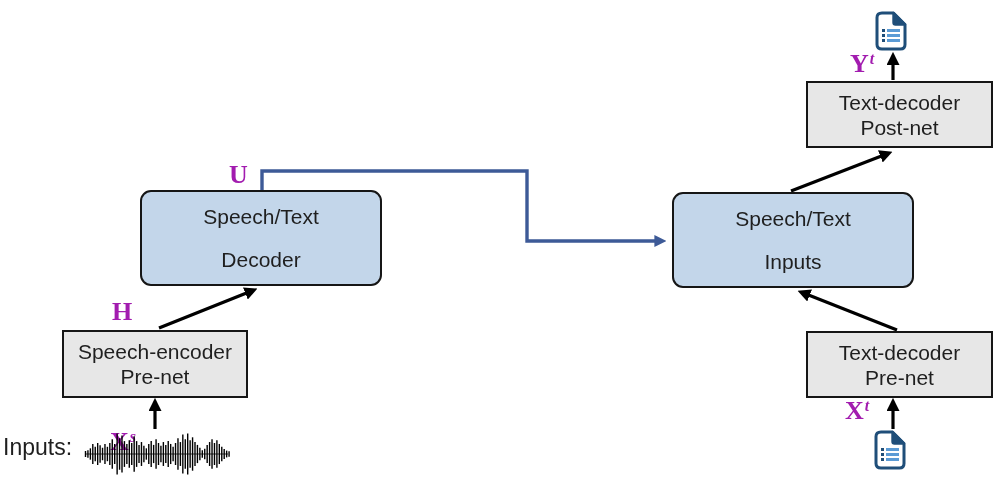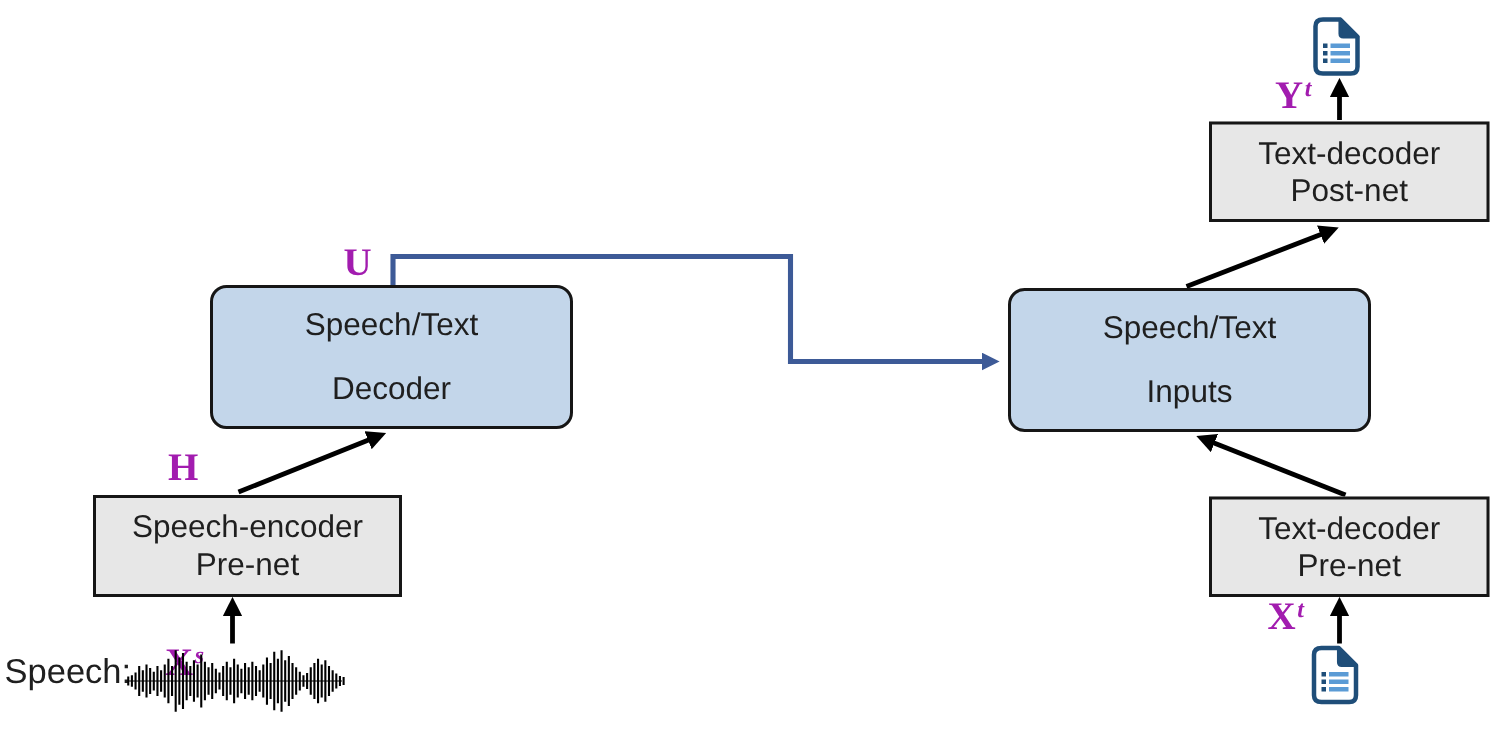--- a/index.html
+++ b/index.html
@@ -20,21 +20,21 @@
   .layer{position:absolute;left:0;top:0;width:1000px;height:489px;pointer-events:none;}
   .box{
     position:absolute;box-sizing:border-box;border:2.5px solid var(--border-ink);
     display:flex;flex-direction:column;align-items:center;justify-content:center;
     text-align:center;color:var(--ink);
   }
   .box.blue{background:var(--box-blue-fill);border-radius:11px;font-size:21px;line-height:27px;gap:16px;}
   .box.gray{background:var(--box-gray-fill);font-size:21px;line-height:25px;align-items:center;}
   #encoder-box{left:140px;top:190px;width:242px;height:96px;}
   #decoder-box{left:672px;top:192px;width:242px;height:96px;}
-  #speech-prenet-box{left:62px;top:330px;width:206px;height:68px;}
+  #speech-prenet-box{left:62px;top:330px;width:186px;height:68px;}
   #text-prenet-box{left:806px;top:331px;width:187px;height:67px;}
   #text-postnet-box{left:806px;top:81px;width:187px;height:67px;}
   .mlabel{
     position:absolute;font-family:"Liberation Serif",serif;font-weight:bold;
     font-size:26px;color:#a21caf;line-height:1;white-space:nowrap;
   }
   .mlabel .sup{
     display:inline-block;font-size:16px;font-style:italic;font-weight:600;
     transform:translateY(-8px);margin-left:1px;
   }
@@ -110,21 +110,21 @@
   <div class="mlabel" id="label-xs">
     <span>X</span><span class="sup">s</span>
   </div>
   <div class="mlabel" id="label-xt">
     <span>X</span><span class="sup">t</span>
   </div>
   <div class="mlabel" id="label-yt">
     <span>Y</span><span class="sup">t</span>
   </div>
 
-  <div id="inputs-label">Speech:</div>
+  <div id="inputs-label">Inputs:</div>
 
   <svg class="doc-icon" id="doc-icon-output" viewBox="0 0 34 40">
     <path d="M8 2 H19.5 L31 13.5 V33.5 Q31 38 26.5 38 H8 Q3 38 3 33.5 V6.5 Q3 2 8 2 Z" fill="#ffffff" stroke="var(--doc-dark)" stroke-width="3" stroke-linejoin="round"></path>
     <path d="M19.5 2 L31 13.5 H21.5 Q19.5 13.5 19.5 11.5 Z" fill="var(--doc-dark)" stroke="var(--doc-dark)" stroke-width="2.4" stroke-linejoin="round"></path>
     <rect x="8" y="18" width="3" height="3" fill="var(--doc-dark)"></rect>
     <rect x="13" y="18" width="13" height="3" fill="var(--doc-light)"></rect>
     <rect x="8" y="23" width="3" height="3" fill="var(--doc-dark)"></rect>
     <rect x="13" y="23" width="13" height="3" fill="var(--doc-light)"></rect>
     <rect x="8" y="28" width="3" height="3" fill="var(--doc-dark)"></rect>
     <rect x="13" y="28" width="13" height="3" fill="var(--doc-light)"></rect>

